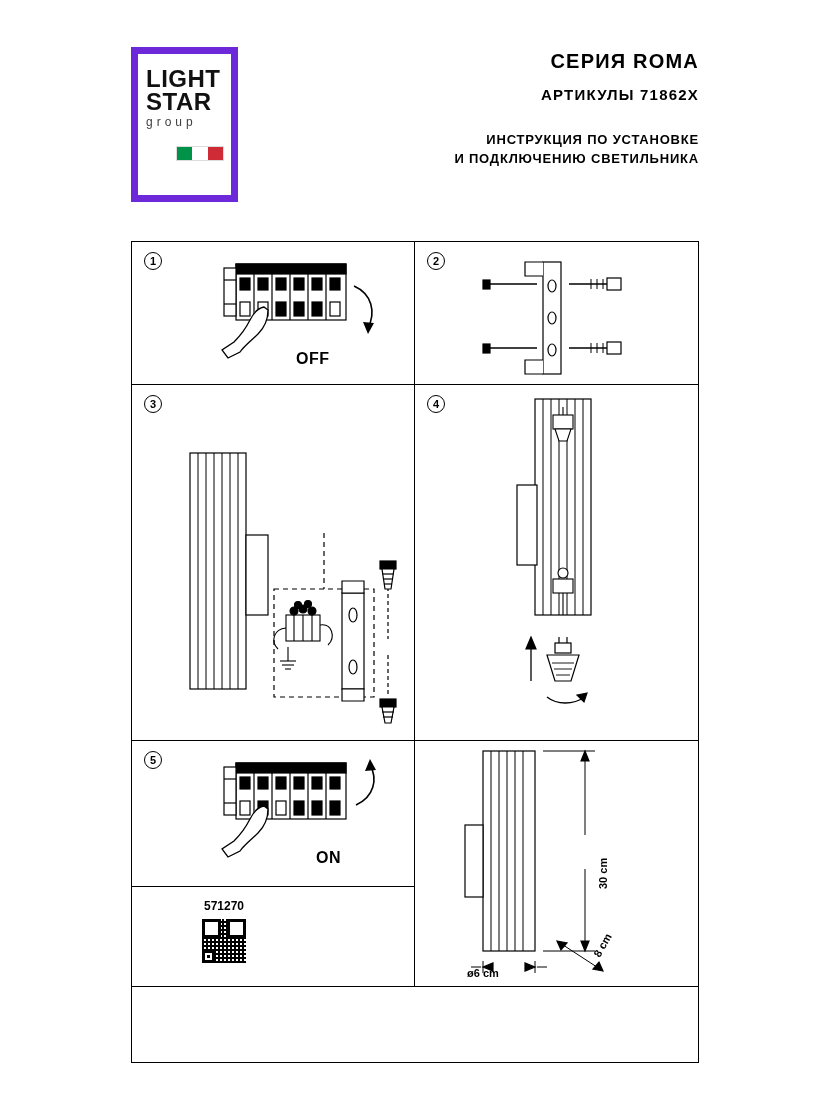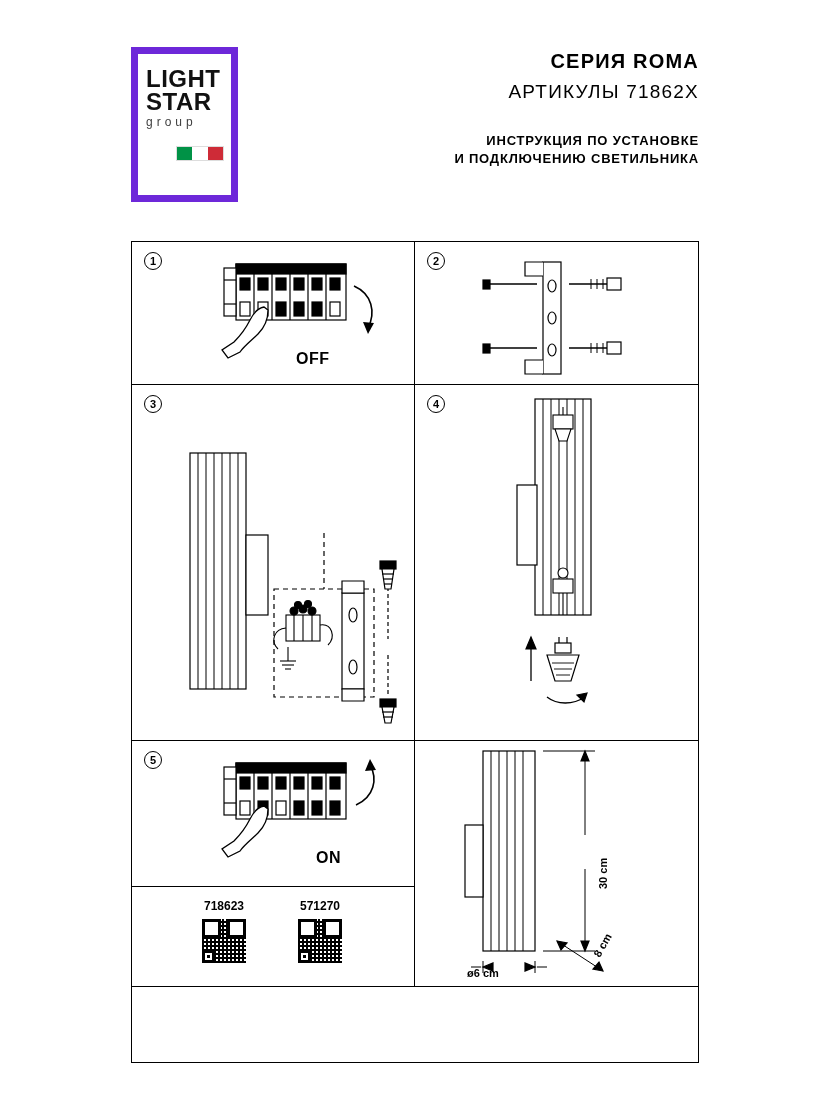--- a/index.html
+++ b/index.html
@@ -65,25 +65,25 @@
     width: 448px;
     text-align: right;
   }
   .series {
     font-size: 20px;
     font-weight: bold;
     letter-spacing: 1.2px;
     line-height: 1.4;
   }
   .article {
-    font-size: 19px;
-    font-weight: normal;
+    font-size: 15px;
+    font-weight: bold;
     letter-spacing: 1.2px;
     line-height: 1.4;
-    margin-top: 4px;
+    margin-top: 9px;
   }
   .instr {
     margin-top: 26px;
     font-size: 13px;
     font-weight: bold;
     letter-spacing: 0.8px;
     line-height: 1.45;
   }
 
   
@@ -459,28 +459,20 @@
       </g>
       <polygon points="206,10 201,22 212,21" fill="#000"></polygon>
     </svg>
 
     <div class="label-bold" style="position:absolute; left:184px; top:108px;">ON</div>
   </div>
 
   <div class="panel" style="left:0; top:645px; width:282px; height:99px;">
     <div style="position:absolute; left:60px; top:12px; width:160px; display:flex; justify-content:space-between;">
       <div style="width:64px;">
-        <div class="code-label">718623</div>
-        <div style="display:flex; justify-content:center; margin-top:6px;">
-          <div class="qr-code">
-              <i></i>
-            </div>
-        </div>
-      </div>
-      <div style="width:64px;">
         <div class="code-label">571270</div>
         <div style="display:flex; justify-content:center; margin-top:6px;">
           <div class="qr-code">
               <i></i>
             </div>
         </div>
       </div>
     </div>
   </div>
 

